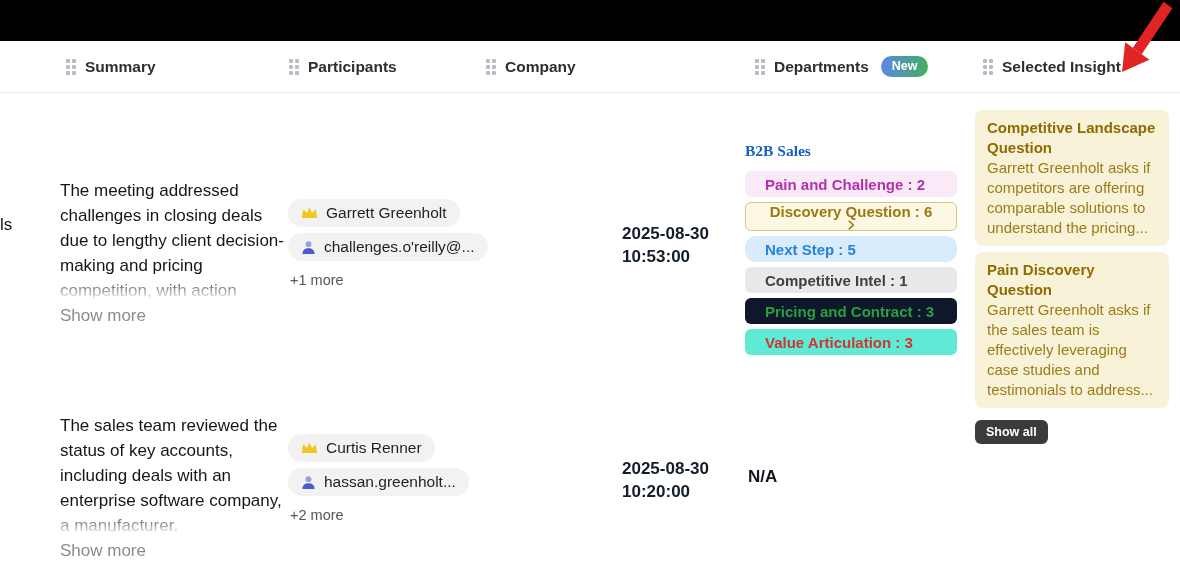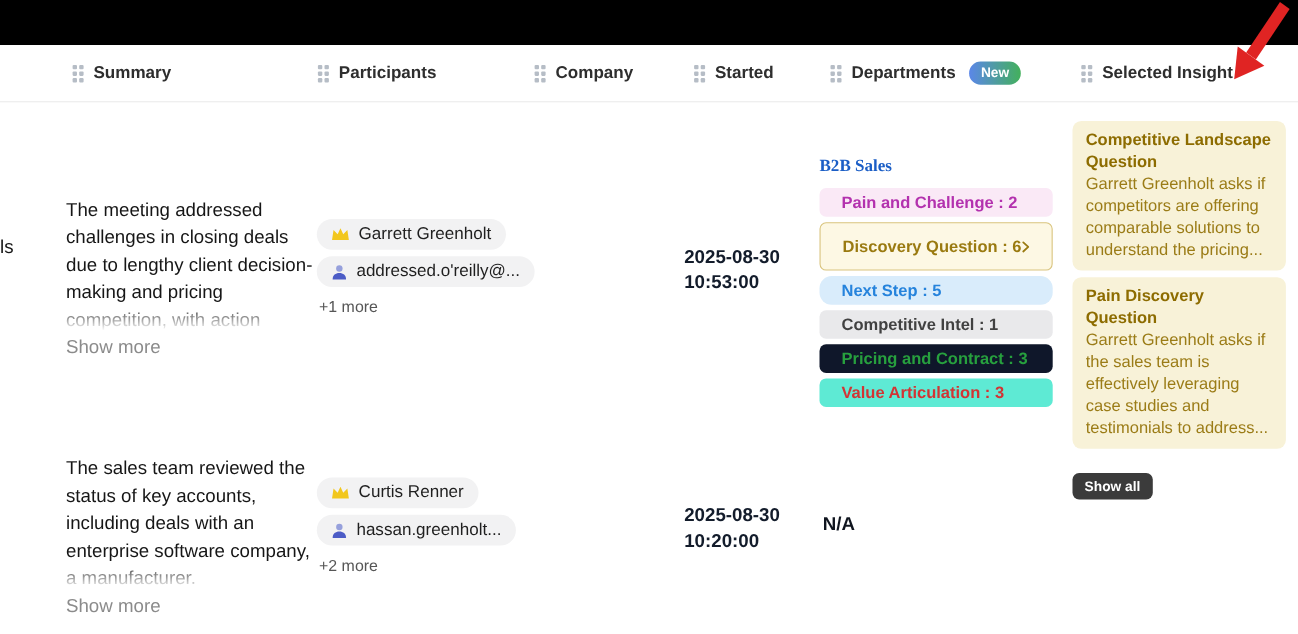--- a/index.html
+++ b/index.html
@@ -56,32 +56,32 @@
   .cd-r1 { top:142px; }
   .dept-group { color:#1b5ec6; font-weight:700; font-size:15.5px; margin-bottom:11px; cursor:pointer;font-family:Liberation Serif, serif; }
   .tag-list { display:flex; flex-direction:column; gap:5px; }
   .tag { box-sizing:border-box; border-radius:6px; padding:0 20px; height:26px; display:flex; align-items:center;
     font-size:15px; font-weight:700; cursor:pointer; white-space:nowrap; }
   .tag-pink  { background:#fae9f6; color:#b331ae; }
   .tag-blue  { background:#d9ecfb; color:#2583dc;border-radius:11px; }
   .tag-gray  { background:#e9e9eb; color:#414141; }
   .tag-green { background:#0f172a; color:#27a03e; }
   .tag-red   { background:#5eead4; color:#d23434; }
-  .tag-selected { background:#fdf8e4; color:#9a7a10; border:1px solid #d9c47e; height:44px;
-    justify-content:space-between; }
+  .tag-selected { background:#fdf8e4; color:#9a7a10; border:1px solid #d9c47e; height:29px;
+    justify-content:space-between;flex-direction:column; }
   .na-value { position:absolute; left:748px; top:467px; font-size:17px; font-weight:700; color:#10151f; }
 
   
   .cell-insight { position:absolute; left:975px; top:110px; width:194px; display:flex; flex-direction:column;
     gap:6px; align-items:flex-start; }
   .icard { box-sizing:border-box; width:194px; background:#f8f2d8; border-radius:8px; padding:8px 12px;
     font-size:15px; line-height:20px; color:#9b7c17; cursor:pointer; }
   .ititle { font-weight:700; color:#8d6c00; }
   .show-all-btn { background:#3b3b3b; color:#fff; font-size:12.5px; font-weight:700; border:none;
-    border-radius:6px; padding:5px 11px; margin-top:16px; cursor:pointer; font-family:inherit;text-align:center; }
+    border-radius:6px; padding:5px 11px; margin-top:6px; cursor:pointer; font-family:inherit;text-align:center; }
 </style>
 </head>
 <body>
 
 <div class="stage">
 
   <div class="top-bar"></div>
 
   <div class="header-row">
     <div class="header-cell hc-summary">
@@ -109,31 +109,20 @@
     <div class="header-cell hc-company">
       <span class="drag-icon">
           <i></i>
           <i></i>
           <i></i>
           <i></i>
           <i></i>
           <i></i>
         </span>
       <span>Company</span>
-    </div>
-    <div class="header-cell hc-started">
-      <span class="drag-icon">
-          <i></i>
-          <i></i>
-          <i></i>
-          <i></i>
-          <i></i>
-          <i></i>
-        </span>
-      <span>Started</span>
     </div>
     <div class="header-cell hc-departments">
       <span class="drag-icon">
           <i></i>
           <i></i>
           <i></i>
           <i></i>
           <i></i>
           <i></i>
         </span>
@@ -172,21 +161,21 @@
       <svg width="17" height="14" viewBox="0 0 20 16">
         <path d="M1 14 L2.6 3.5 L7 8 L10 1.5 L13 8 L17.4 3.5 L19 14 Z" fill="#f2c71d"></path>
       </svg>
       <span>Garrett Greenholt</span>
     </div>
     <div class="chip">
       <svg width="15" height="15" viewBox="0 0 16 16">
         <circle cx="8" cy="4.4" r="3.1" fill="#96a0dc"></circle>
         <path d="M1.5 15 C1.5 10.8 4.3 8.8 8 8.8 C11.7 8.8 14.5 10.8 14.5 15 Z" fill="#4c5cc6"></path>
       </svg>
-      <span>addressed.o'reilly@...</span>
+      <span>challenges.o'reilly@...</span>
     </div>
     <span class="more-label">+1 more</span>
   </div>
 
   <div class="cell-started st-r1">
     <div>2025-08-30</div>
     <div>10:53:00</div>
   </div>
 
   <div class="cell-depts cd-r1">

